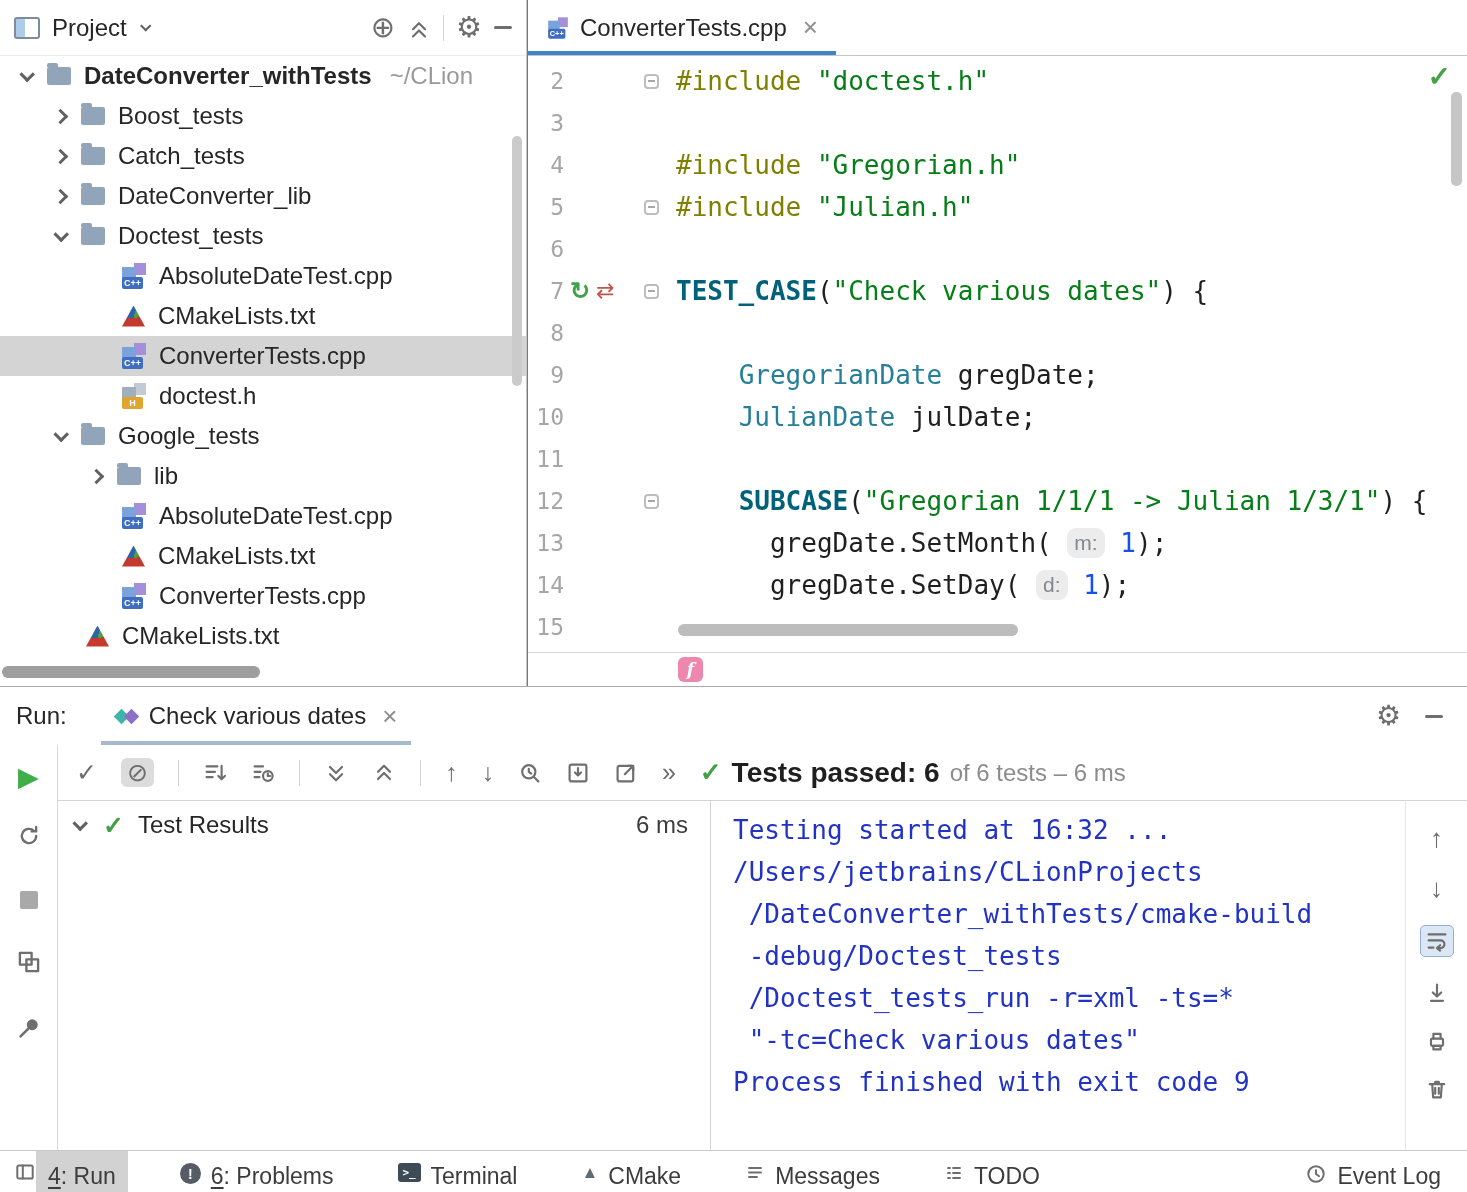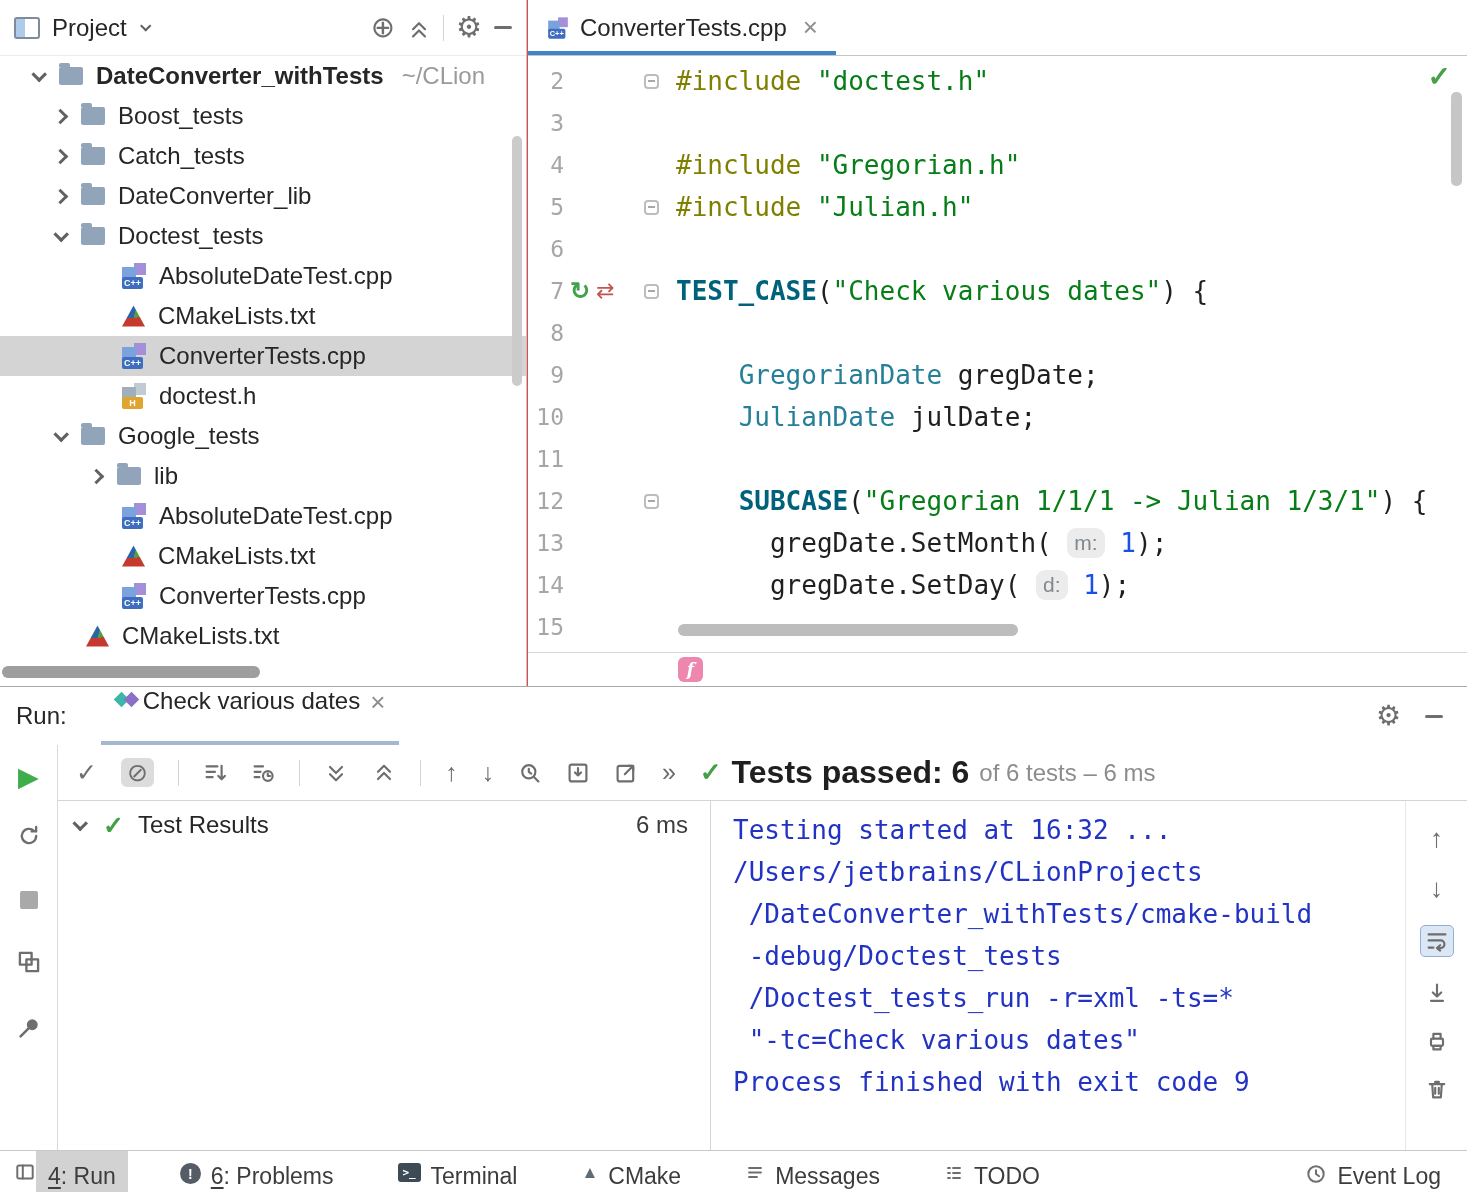--- a/index.html
+++ b/index.html
@@ -1,18 +1,18 @@
 <!DOCTYPE html>
 <html><head>
 <meta charset="utf-8">
 <style>
 *{margin:0;padding:0;box-sizing:border-box}
 html,body{width:1467px;height:1192px;overflow:hidden}
 body{font-family:"Liberation Sans",sans-serif;color:#262626;background:#fff}
-#app{position:relative;width:1467px;height:1192px;overflow:hidden;background:#ef4444}
+#app{position:relative;width:1467px;height:1192px;overflow:hidden;background:#3b82f6}
 
 
 .g{color:#6e6e6e;line-height:1}
 .vsep{width:1px;height:26px;background:#d4d4d4;flex:none}
 .minusbar{width:18px;height:3px;background:#6e6e6e;border-radius:2px;flex:none}
 .chev{width:11px;height:11px;border-right:3px solid #616161;border-bottom:3px solid #616161;flex:none}
 .chev.open{transform:rotate(45deg) translate(-1px,-2px)}
 .chev.closed{transform:rotate(-45deg)}
 svg.si{flex:none}
 svg.si path,svg.si rect,svg.si circle,svg.si line{stroke:#6e6e6e;stroke-width:1.8;fill:none;stroke-linecap:round;stroke-linejoin:round}
@@ -25,21 +25,21 @@
 .pj-hdr .chev{width:8px;height:8px;border-width:2.5px;margin-left:2px}
 .pj-hdr .spacer{flex:1}
 .pj-hdr .hbtn{font-size:29px;flex:none}
 .pj-tree{position:absolute;top:56px;left:0;right:0;bottom:0;overflow:hidden}
 .trow{height:40px;display:flex;align-items:center;font-size:24px;white-space:nowrap}
 .trow .chev{margin:0 15px 0 5px}
 .trow.sel{background:#d4d4d4}
 .tlabel{color:#262626}
 .tlabel.b{font-weight:bold}
 .hint-path{color:#9a9a9a;margin-left:18px}
-.ind-root{padding-left:28px}.ind-l1{padding-left:50px}.ind-l1f{padding-left:86px}
+.ind-root{padding-left:16px}.ind-l1{padding-left:50px}.ind-l1f{padding-left:86px}
 .ind-l2c{padding-left:86px}.ind-l2f{padding-left:122px}
 .ic-folder{width:24px;height:18px;background:#92a4ba;border-radius:2px;position:relative;margin-right:13px;flex:none}
 .ic-folder::before{content:"";position:absolute;top:-4px;left:0;width:11px;height:4px;background:#92a4ba;border-radius:2px 2px 0 0}
 .fi{position:relative;width:24px;height:26px;display:inline-block;flex:none;margin-right:13px}
 .fi .sq1{position:absolute;right:0;top:0;width:12px;height:12px}
 .fi .sq2{position:absolute;left:0;top:4px;width:14px;height:14px}
 .fi .badge{position:absolute;left:0;bottom:0;width:21px;height:12px;color:#fff;font-size:9px;font-weight:bold;line-height:12px;text-align:center;border-radius:2px;font-style:normal}
 .fi.cpp .sq1{background:#a58fd8}.fi.cpp .sq2{background:#7aa3dc}.fi.cpp .badge{background:#3f6ec0}
 .fi.hh .sq1{background:#c2cbd3}.fi.hh .sq2{background:#9fb0bc}.fi.hh .badge{background:#e0a52e}
 .ic-cmake{width:23px;height:21px;margin-right:13px;flex:none;clip-path:polygon(50% 0,100% 100%,0 100%);background:conic-gradient(from -90deg at 50% 58%,#2e64a6 0 105deg,#4fa045 105deg 170deg,#c6392f 170deg 360deg)}
@@ -69,38 +69,38 @@
 .ed-vscroll{position:absolute;right:5px;top:92px;width:11px;height:94px;background:#c6c6c6;border-radius:5px}
 .ed-hscroll{position:absolute;left:150px;top:624px;width:340px;height:12px;background:#bdbdbd;border-radius:6px}
 .crumbs{position:absolute;left:0;right:0;bottom:0;height:34px;border-top:1px solid #d8d8d8;display:flex;align-items:center;gap:12px;padding-left:150px;background:#fff}
 .f-ic{width:25px;height:25px;border-radius:6px;background:#ee87ae;color:#fff;font:italic bold 17px/25px "DejaVu Serif",serif;text-align:center;flex:none}
 .crumb-label{font-size:24px;color:#333}
 
 
 #runpanel{position:absolute;top:686px;left:0;right:0;height:464px;border-top:1px solid #a9a9a9;background:#fff}
 .run-hdr{height:58px;display:flex;align-items:center;padding:0 16px}
 .run-label{font-size:24px;margin-right:34px}
-.run-tab{position:relative;height:100%;display:flex;align-items:flex-start;gap:4px;padding:0 14px;font-size:24px}
+.run-tab{position:relative;height:100%;display:flex;align-items:center;gap:10px;padding:0 14px;font-size:24px}
 .run-tab::after{content:"";position:absolute;left:0;right:0;bottom:0;height:4px;background:#a4b8cf}
 .ic-runconf{position:relative;width:24px;height:24px;flex:none}
 .ic-runconf::before{content:"";position:absolute;left:1px;top:7px;width:11px;height:11px;background:#3bb6a8;transform:rotate(45deg)}
 .ic-runconf::after{content:"";position:absolute;left:11px;top:7px;width:11px;height:11px;background:#8e6fc8;transform:rotate(45deg)}
 .run-hdr .spacer{flex:1}
 .run-hdr .hbtn{font-size:28px}
 .lstrip{position:absolute;left:0;top:58px;bottom:0;width:58px;border-right:1px solid #d9d9d9;display:flex;flex-direction:column;align-items:center}
 .ls-play{margin-top:16px;font-size:27px;color:#3fae4a}
 .ls-gap{margin-top:30px}
 .ls-stop{width:18px;height:18px;background:#a9a9a9;border-radius:2px;margin-top:42px}
 .ls-m44{margin-top:40px}
 .rt-main{position:absolute;left:58px;top:58px;right:0;bottom:0}
 .rt-toolbar{height:56px;display:flex;align-items:center;gap:24px;padding-left:18px;border-bottom:1px solid #d4d4d4}
 .tb-g{font-size:25px}
 .tb-pressed{background:#dcdcdc;border-radius:6px;padding:2px 6px}
 .tp-check{font-size:26px;color:#43a047;font-weight:bold}
-.tp-strong{font-size:32px;font-weight:bold;color:#1f1f1f}
+.tp-strong{font-size:28px;font-weight:bold;color:#1f1f1f}
 .tp-muted{font-size:24px;color:#8c8c8c}
 .results{position:absolute;left:0;top:56px;width:652px;bottom:0;background:#fff}
 .res-hdr{height:48px;display:flex;align-items:center;padding-left:16px;gap:14px}
 .res-hdr .chev{margin-right:4px}
 .res-check{font-size:25px;color:#43a047;font-weight:bold}
 .res-label{font-size:24px;font-weight:500}
 .res-time{margin-left:auto;margin-right:22px;font-size:24px;color:#3c3c3c}
 .console{position:absolute;left:652px;top:56px;right:61px;bottom:0;border-left:1px solid #d4d4d4;border-right:1px solid #e6e6e6;padding:8px 0 0 22px;overflow:hidden}
 .con-line{white-space:pre;font:26px/42px "DejaVu Sans Mono",monospace;color:#2233c4}
 .rstrip{position:absolute;right:0;top:56px;width:61px;bottom:0;display:flex;flex-direction:column;align-items:center;padding-top:24px;gap:24px}

